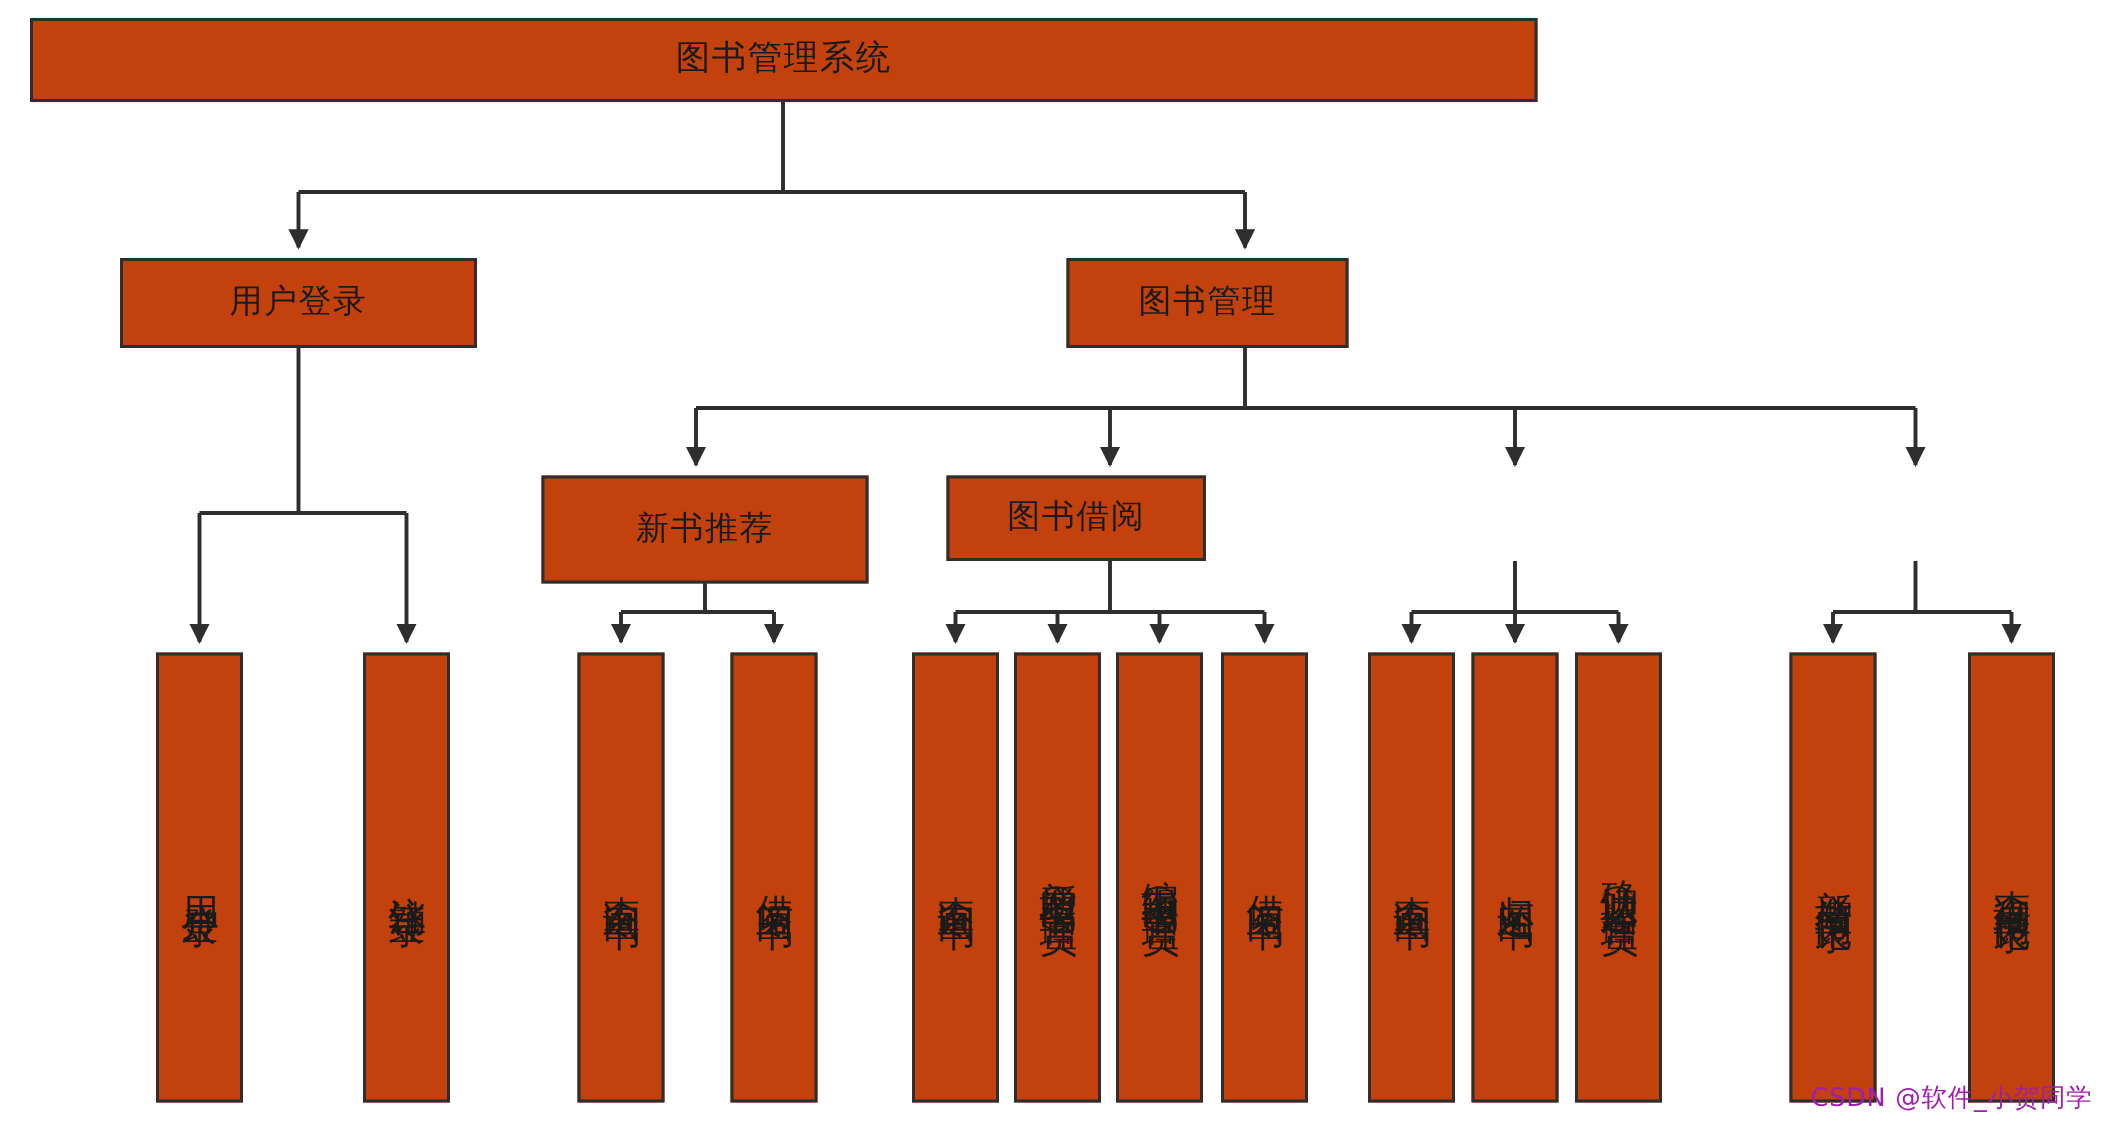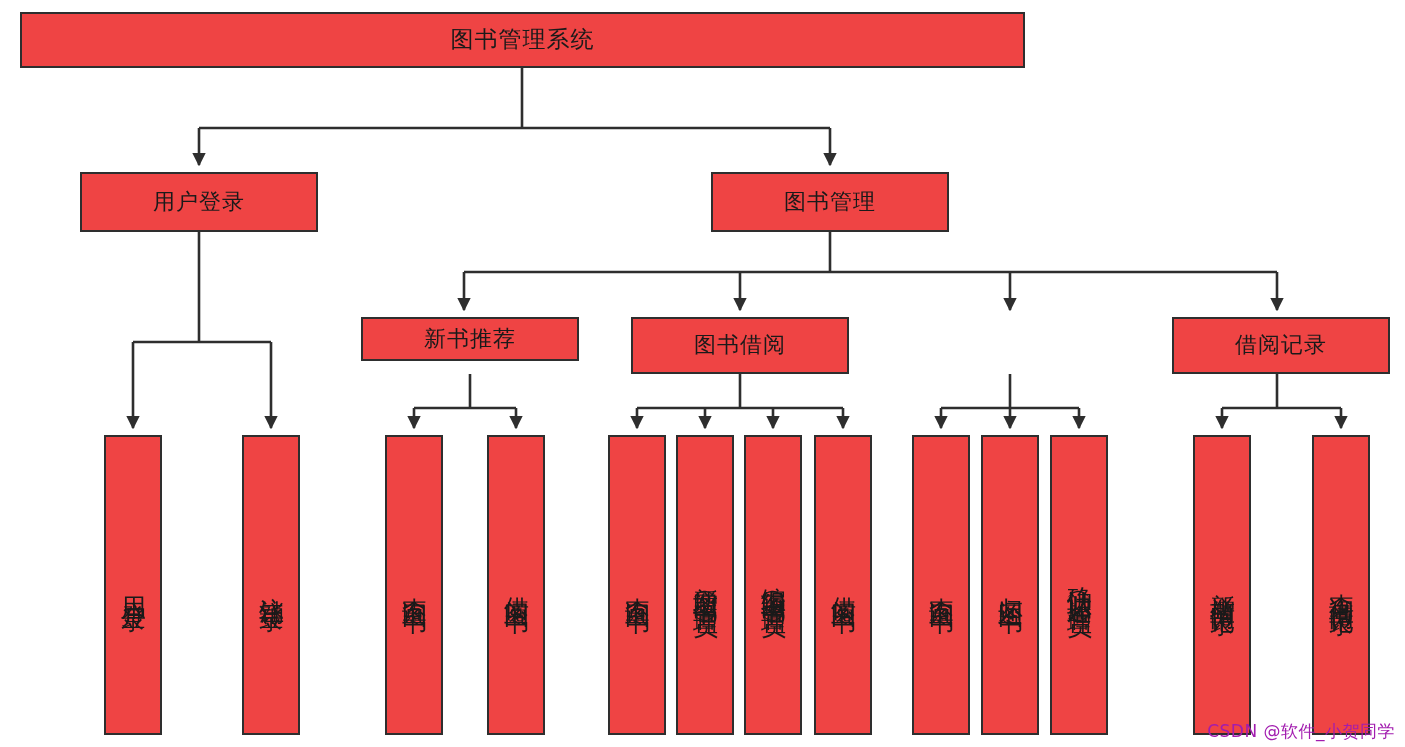--- a/index.html
+++ b/index.html
@@ -23,21 +23,21 @@
     left: 0;
     top: 0;
     width: 1405px;
     height: 747px;
     pointer-events: none;
   }
   .node {
     position: absolute;
     box-sizing: border-box;
     border: 2.5px solid #2e2e2e;
-    background: #ef4444;
+    background: #c2410c;
     color: #1a1a1a;
     display: flex;
     align-items: center;
     justify-content: center;
     text-align: left;
     z-index: 2;
   }
   .node-h {
     font-size: 22px;
     letter-spacing: 1px;
@@ -127,36 +127,33 @@
   </svg>
 
   <div class="node node-h node-root" style="left:20px; top:12px; width:1005px; height:56px;">
     <span>图书管理系统</span>
   </div>
 
   <div class="node node-h" style="left:80px; top:172px; width:238px; height:60px;">
     <span>用户登录</span>
   </div>
 
-  <div class="node node-h" style="left:711px; top:172px; width:238px; height:60px;">
+  <div class="node node-h" style="left:711px; top:172px; width:188px; height:60px;">
     <span>图书管理</span>
   </div>
 
-  <div class="node node-h" style="left:361px; top:317px; width:218px; height:44px;">
+  <div class="node node-h" style="left:361px; top:317px; width:218px; height:72px;">
     <span>新书推荐</span>
   </div>
 
-  <div class="node node-h" style="left:631px; top:317px; width:218px; height:57px;">
+  <div class="node node-h" style="left:631px; top:317px; width:173px; height:57px;">
     <span>图书借阅</span>
   </div>
 
 
-  <div class="node node-h" style="left:1172px; top:317px; width:218px; height:57px;">
-    <span>借阅记录</span>
-  </div>
 
   <div class="node node-v" style="left:104px; top:435px; width:58px; height:300px;">
     <span class="vtext">用户登录</span>
   </div>
 
   <div class="node node-v" style="left:242px; top:435px; width:58px; height:300px;">
     <span class="vtext">注销登录</span>
   </div>
 
   <div class="node node-v" style="left:385px; top:435px; width:58px; height:300px;">

